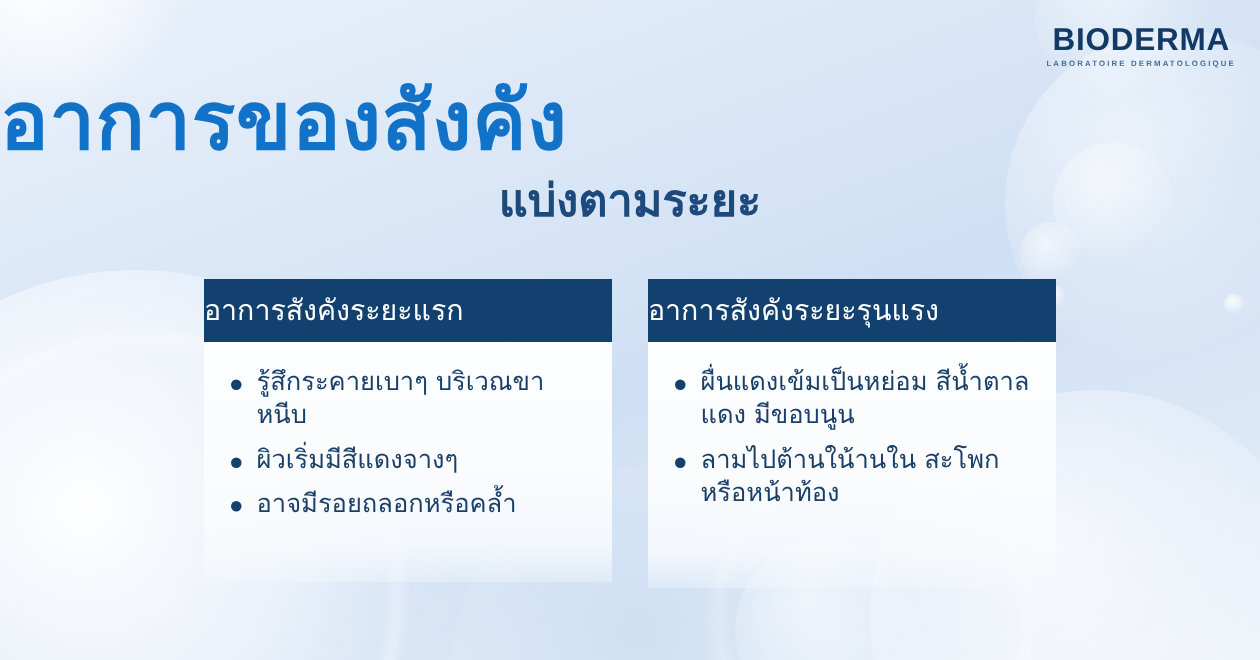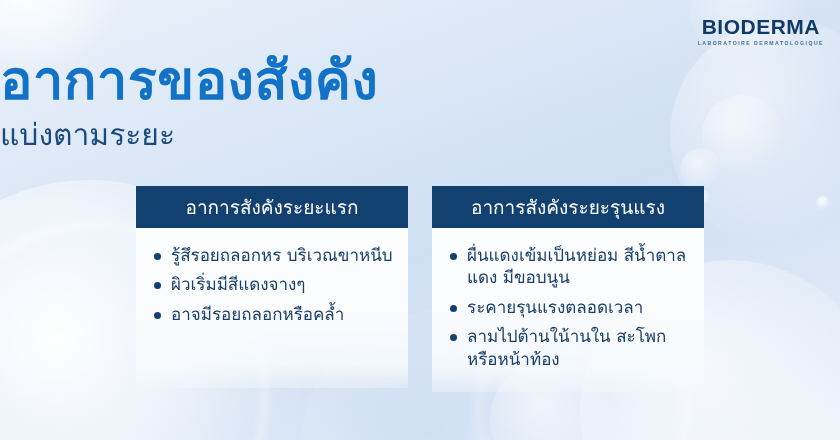--- a/index.html
+++ b/index.html
@@ -95,41 +95,43 @@
     font-weight: bold;
     color: #1272c8;
     letter-spacing: 0.5px;
     line-height: 1.06;
   }
   #subtitle {
     position: absolute;
     left: 0;
     right: 0;
     top: 117px;
+    text-align: center;
     font-size: 30px;
     color: #1c4a7c;
     line-height: 1.2;
+    font-weight: bold;
   }
 
   
   .card {
     position: absolute;
     top: 186px;
     width: 272px;
     background: linear-gradient(180deg, #fdfefe 0%, #fbfcfe 62%, rgba(248,251,253,.85) 88%, rgba(244,249,253,.35) 100%);
   }
   #card-left  { left: 136px; height: 202px; }
   #card-right { left: 432px; height: 206px; }
 
   .card-header {
     height: 42px;
     background: #12406f;
     display: flex;
     align-items: center;
-    justify-content: center;
+    justify-content: flex-start;
   }
   .card-header .htext {
     color: #ffffff;
     font-size: 19px;
     line-height: 1;
   }
 
   .card-body {
     padding: 16px 14px 10px 16px;
   }
@@ -184,33 +186,32 @@
 
   <div id="title">อาการของสังคัง</div>
   <div id="subtitle">แบ่งตามระยะ</div>
 
   <div class="card" id="card-left">
     <div class="card-header">
       <span class="htext">อาการสังคังระยะแรก</span>
     </div>
     <div class="card-body">
       <ul class="bullets">
-        <li>รู้สึรอยถลอกหร บริเวณขาหนีบ</li>
+        <li>รู้สึกระคายเบาๆ บริเวณขาหนีบ</li>
         <li>ผิวเริ่มมีสีแดงจางๆ</li>
         <li>อาจมีรอยถลอกหรือคล้ำ</li>
       </ul>
     </div>
   </div>
 
   <div class="card" id="card-right">
     <div class="card-header">
       <span class="htext">อาการสังคังระยะรุนแรง</span>
     </div>
     <div class="card-body">
       <ul class="bullets">
         <li>ผื่นแดงเข้มเป็นหย่อม สีน้ำตาลแดง มีขอบนูน</li>
-        <li>ระคายรุนแรงตลอดเวลา</li>
         <li>ลามไปต้านใน้านใน สะโพก หรือหน้าท้อง</li>
       </ul>
     </div>
   </div>
 
 </div>
 
 </body></html>

